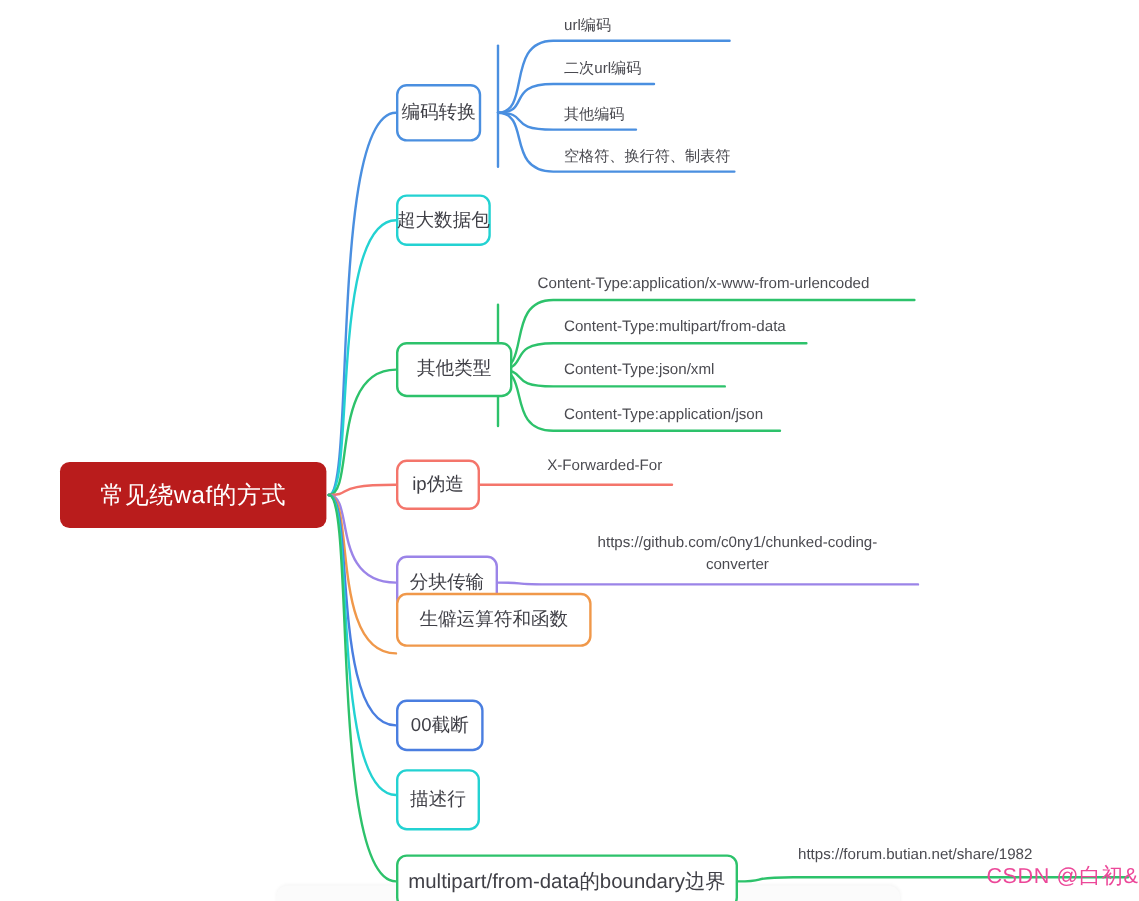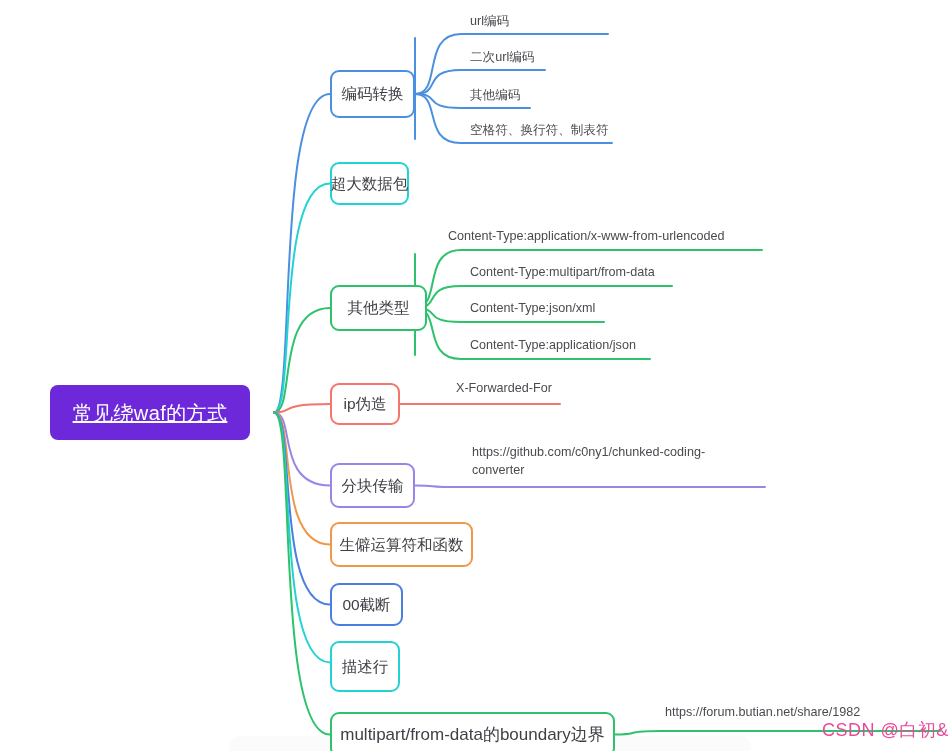--- a/index.html
+++ b/index.html
@@ -51,20 +51,21 @@
   }
   .node.branch.wide {
     font-size: 17px;
   }
   .leaf-label {
     position: absolute;
     color: #4a4a50;
     font-size: 12.6px;
     line-height: 1.45;
     white-space: nowrap;
+    text-align: center;
   }
   .leaf-label.wrap {
     white-space: normal;
   }
   .watermark {
     position: absolute;
     color: #ec4899;
     font-size: 18px;
     letter-spacing: .5px;
     white-space: nowrap;
@@ -102,27 +103,27 @@
       <path d="M 274 412.5 C 296 412.5 274.8 485.5 330 485.5" fill="none" stroke="#9b84e8" stroke-width="2" stroke-linecap="round"></path>
       <path d="M 415 485.5 C 442.6 485.5 421 487 461 487 L 765 487" fill="none" stroke="#9b84e8" stroke-width="2" stroke-linecap="round"></path>
       <path d="M 274 412.5 C 296 412.5 274.8 544.5 330 544.5" fill="none" stroke="#f0984a" stroke-width="2" stroke-linecap="round"></path>
       <path d="M 274 412.5 C 296 412.5 274.8 604.5 330 604.5" fill="none" stroke="#4a7ee0" stroke-width="2" stroke-linecap="round"></path>
       <path d="M 274 412.5 C 296 412.5 274.8 662.5 330 662.5" fill="none" stroke="#23d2d2" stroke-width="2" stroke-linecap="round"></path>
       <path d="M 274 412.5 C 296 412.5 274.8 734.5 330 734.5" fill="none" stroke="#2dc26b" stroke-width="2" stroke-linecap="round"></path>
       <path d="M 615 734.5 C 642.6 734.5 621 731 661 731 L 940 731" fill="none" stroke="#2dc26b" stroke-width="2" stroke-linecap="round"></path>
     </svg>
 
   <div id="nodes">
-      <div class="node root" style="left: 50px; top: 385px; width: 200px; height: 55px; background: #6d28d9; text-decoration: underline;">常见绕waf的方式</div>
-      <div class="node branch" style="left: 330px; top: 70px; width: 85px; height: 48px; border-color: rgb(74, 143, 224);">编码转换</div>
+      <div class="node root" style="left: 50px; top: 385px; width: 222px; height: 55px; background: #b91c1c;">常见绕waf的方式</div>
+      <div class="node branch" style="left: 330px; top: 70px; width: 71px; height: 48px; border-color: rgb(74, 143, 224);">编码转换</div>
       <div class="node branch" style="left: 330px; top: 162px; width: 79px; height: 43px; border-color: rgb(35, 210, 210);">超大数据包</div>
       <div class="node branch" style="left: 330px; top: 285px; width: 97px; height: 46px; border-color: rgb(45, 194, 107); text-align: center;">其他类型</div>
       <div class="node branch" style="left: 330px; top: 383px; width: 70px; height: 42px; border-color: rgb(244, 117, 107);">ip伪造</div>
       <div class="node branch" style="left: 330px; top: 463px; width: 85px; height: 45px; border-color: rgb(155, 132, 232); text-align: right;">分块传输</div>
-      <div class="node branch" style="left: 330px; top: 522px; width: 143px; height: 45px; border-color: rgb(240, 152, 74);">生僻运算符和函数</div>
+      <div class="node branch" style="left: 330px; top: 494px; width: 163px; height: 45px; border-color: rgb(240, 152, 74);">生僻运算符和函数</div>
       <div class="node branch" style="left: 330px; top: 583px; width: 73px; height: 43px; border-color: rgb(74, 126, 224);">00截断</div>
       <div class="node branch" style="left: 330px; top: 641px; width: 70px; height: 51px; border-color: rgb(35, 210, 210);">描述行</div>
       <div class="node branch wide" style="left: 330px; top: 712px; width: 285px; height: 45px; border-color: rgb(45, 194, 107);">multipart/from-data的boundary边界</div>
     </div>
   <div id="leaves">
       <div class="leaf-label" style="left: 470px; top: 12px;">url编码</div>
       <div class="leaf-label" style="left: 470px; top: 48px;">二次url编码</div>
       <div class="leaf-label" style="left: 470px; top: 86px;">其他编码</div>
       <div class="leaf-label" style="left: 470px; top: 121px;">空格符、换行符、制表符</div>
       <div class="leaf-label" style="left: 448px; top: 227px;">Content-Type:application/x-www-from-urlencoded</div>

